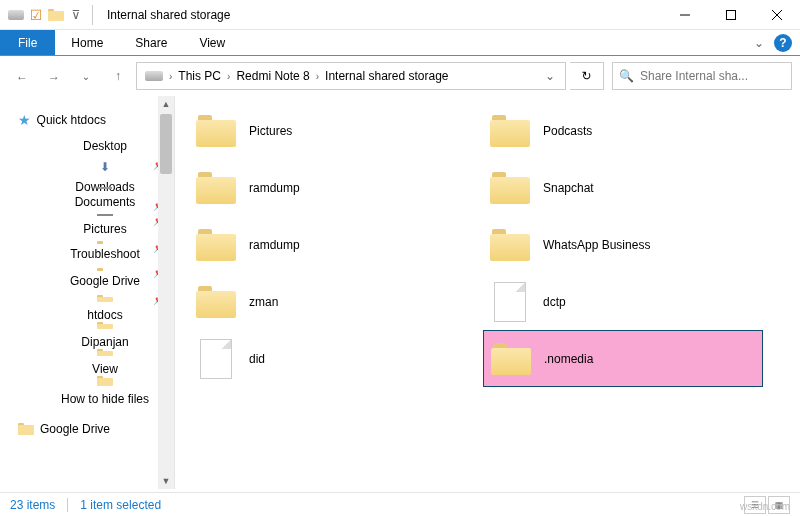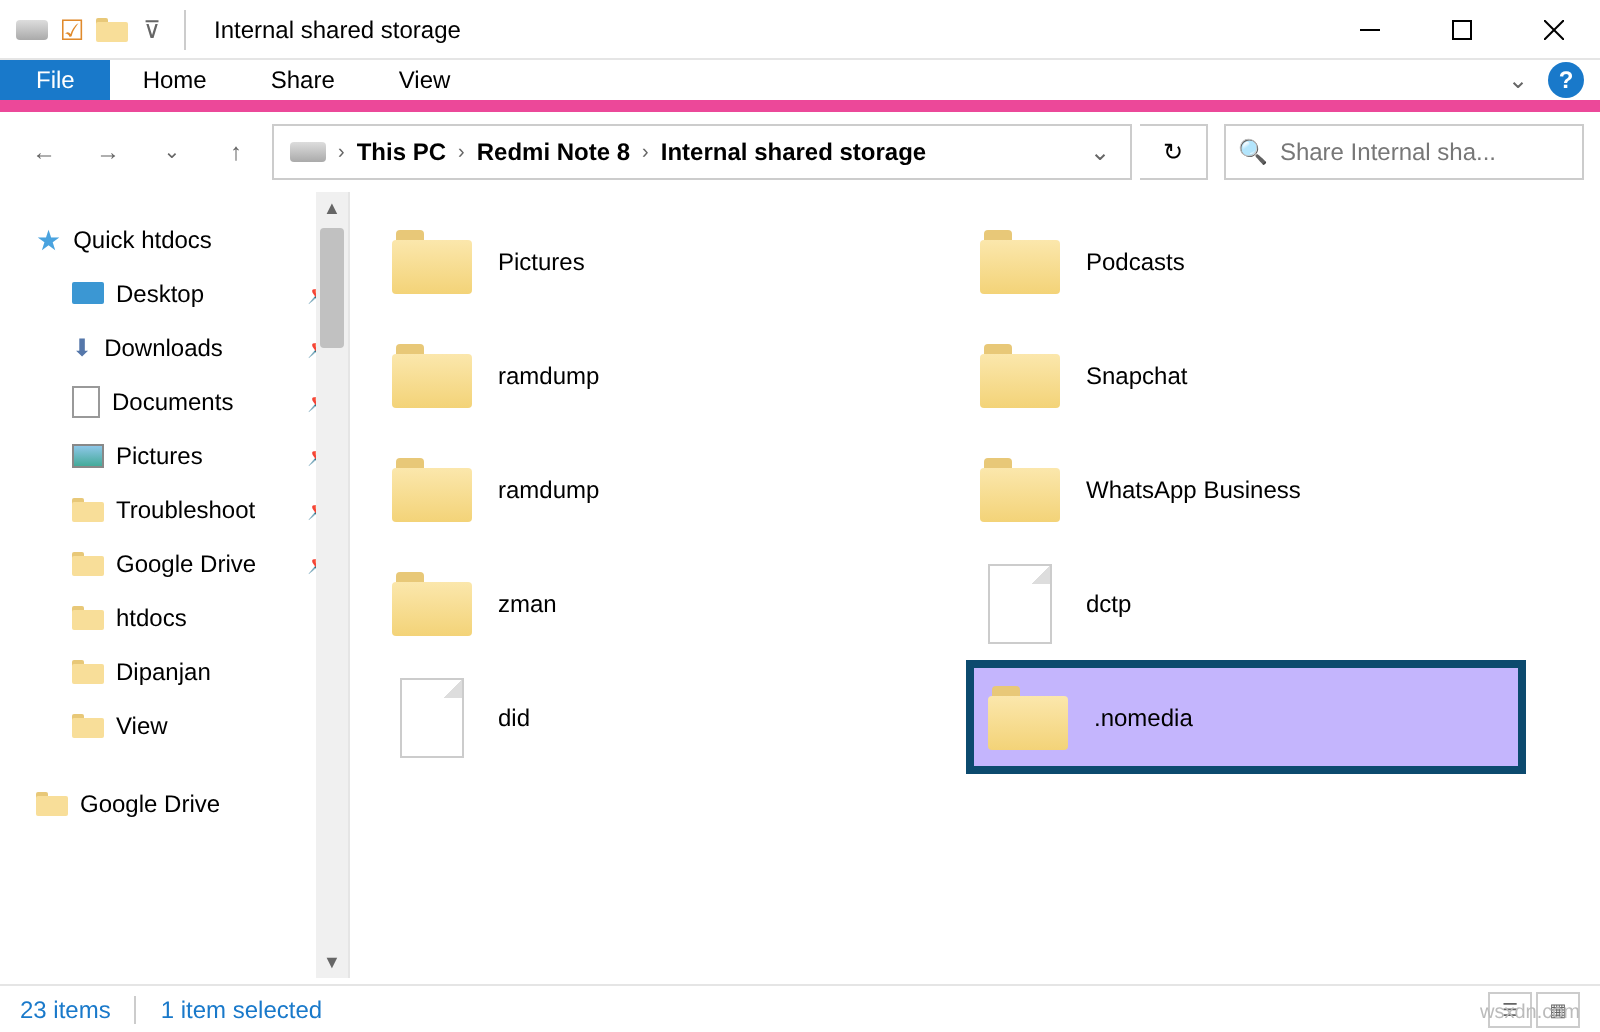--- a/index.html
+++ b/index.html
@@ -8,55 +8,55 @@
     
     .titlebar { height: 30px; display: flex; align-items: center; border-bottom: 1px solid #e5e5e5; }
     .title-left { display: flex; align-items: center; gap: 4px; padding-left: 8px; }
     .title-icon { width: 16px; height: 16px; display: flex; align-items: center; justify-content: center; }
     .qat-divider { width: 1px; height: 20px; background: #ccc; margin: 0 4px; }
     .title-text { margin-left: 6px; font-size: 12px; }
     .win-controls { margin-left: auto; display: flex; }
     .win-btn { width: 46px; height: 30px; display: flex; align-items: center; justify-content: center; }
 
     
-    .ribbon { height: 26px; display: flex; align-items: stretch; border-bottom: 6px solid #ec4899; text-align: center; }
+    .ribbon { height: 26px; display: flex; align-items: stretch; border-bottom: 1px solid #ec4899; text-align: center; }
     .ribbon-file { background: #1979ca; color: #fff; padding: 0 18px; display: flex; align-items: center; }
     .ribbon-tab { padding: 0 16px; display: flex; align-items: center; }
     .ribbon-spacer { flex: 1; }
     .ribbon-right { display: flex; align-items: center; padding-right: 8px; gap: 10px; }
     .help-circle { width: 18px; height: 18px; border-radius: 50%; background: #1979ca; color: #fff; display: flex; align-items: center; justify-content: center; font-size: 12px; font-weight: bold; }
 
     
     .navbar { height: 40px; display: flex; align-items: center; padding: 0 8px; gap: 4px; }
     .nav-btn { width: 28px; height: 28px; display: flex; align-items: center; justify-content: center; color: #666; }
     .addr { flex: 1; height: 28px; border: 1px solid #ccc; display: flex; align-items: center; padding: 0 4px; }
-    .addr-seg { display: flex; align-items: center; gap: 4px; padding: 0 4px; font-weight: bold; }
+    .addr-seg { display: flex; align-items: center; gap: 4px; padding: 0 4px; }
     .addr-chev { color: #666; font-size: 10px; padding: 0 2px; }
     .addr-spacer { flex: 1; }
     .addr-drop { padding: 0 6px; color: #666; }
     .refresh { width: 34px; height: 28px; border: 1px solid #ccc; border-left: none; display: flex; align-items: center; justify-content: center; }
     .search { width: 180px; height: 28px; border: 1px solid #ccc; margin-left: 4px; display: flex; align-items: center; padding: 0 6px; color: #777; gap: 6px; }
 
     
     .body { display: flex; height: 393px; }
     .sidebar { width: 175px; border-right: 1px solid #e5e5e5; position: relative; overflow: hidden; }
     .tree { padding: 10px 0 8px 0; }
     .tree-item { display: flex; align-items: center; height: 27px; padding-left: 18px; gap: 6px; }
-    .tree-item.sub { padding-left: 36px; }
+    .tree-item.sub { padding-left: 36px; flex-direction: column; }
     .pin { margin-left: auto; margin-right: 8px; color: #777; font-size: 10px; }
     .scrollbar-v { position: absolute; right: 0; top: 0; bottom: 0; width: 16px; background: #f0f0f0; }
     .thumb { position: absolute; left: 2px; right: 2px; top: 18px; height: 60px; background: #c1c1c1; border-radius: 2px; }
     .sb-arrow { position: absolute; left: 0; right: 0; height: 16px; display: flex; align-items: center; justify-content: center; color: #666; font-size: 9px; }
     .sb-up { top: 0; } .sb-down { bottom: 0; }
     .tree-spacer { height: 12px; }
 
     .content { flex: 1; position: relative; overflow: hidden; }
     .items { display: grid; grid-template-columns: 280px 280px; grid-auto-rows: 57px; padding: 6px 14px; gap: 0 14px; }
     .item { display: flex; align-items: center; gap: 12px; padding: 4px 6px; }
-    .item.selected { background: #c4b5fd; border: 4px solid #0c4a6e; }
+    .item.selected { background: #f9a8d4; border: 1px solid #0c4a6e; }
     .item .iconbox { width: 42px; height: 42px; display: flex; align-items: center; justify-content: center; }
     .item .label { font-size: 12px; }
 
     
     .statusbar { position: absolute; bottom: 0; left: 0; right: 0; height: 24px; border-top: 1px solid #e5e5e5; display: flex; align-items: center; padding: 0 10px; gap: 4px; color: #1979ca; font-size: 12px; background: #fff; }
     .statusbar .sep { width: 1px; height: 14px; background: #ccc; margin: 0 8px; }
     .view-toggles { margin-left: auto; display: flex; gap: 2px; }
     .view-btn { width: 22px; height: 18px; border: 1px solid #ccc; display:flex; align-items:center; justify-content:center; font-size:9px; color:#666; }
 
     .watermark { position: absolute; bottom: 4px; right: 10px; color: #bbb; font-size: 10px; }
@@ -196,20 +196,24 @@
         <span>htdocs</span>
       </div>
       <div class="tree-item sub">
         <span class="ico-folder-sm"></span>
         <span>Dipanjan</span>
       </div>
       <div class="tree-item sub">
         <span class="ico-folder-sm"></span>
         <span>View</span>
       </div>
+      <div class="tree-item sub">
+        <span class="ico-folder-sm"></span>
+        <span style="white-space:nowrap;overflow:hidden;">How to hide files</span>
+      </div>
       <div class="tree-spacer"></div>
       <div class="tree-item">
         <span class="ico-folder-sm"></span>
         <span>Google Drive</span>
       </div>
     </div>
     <div class="scrollbar-v">
       <div class="sb-arrow sb-up">▲</div>
       <div class="thumb"></div>
       <div class="sb-arrow sb-down">▼</div>

